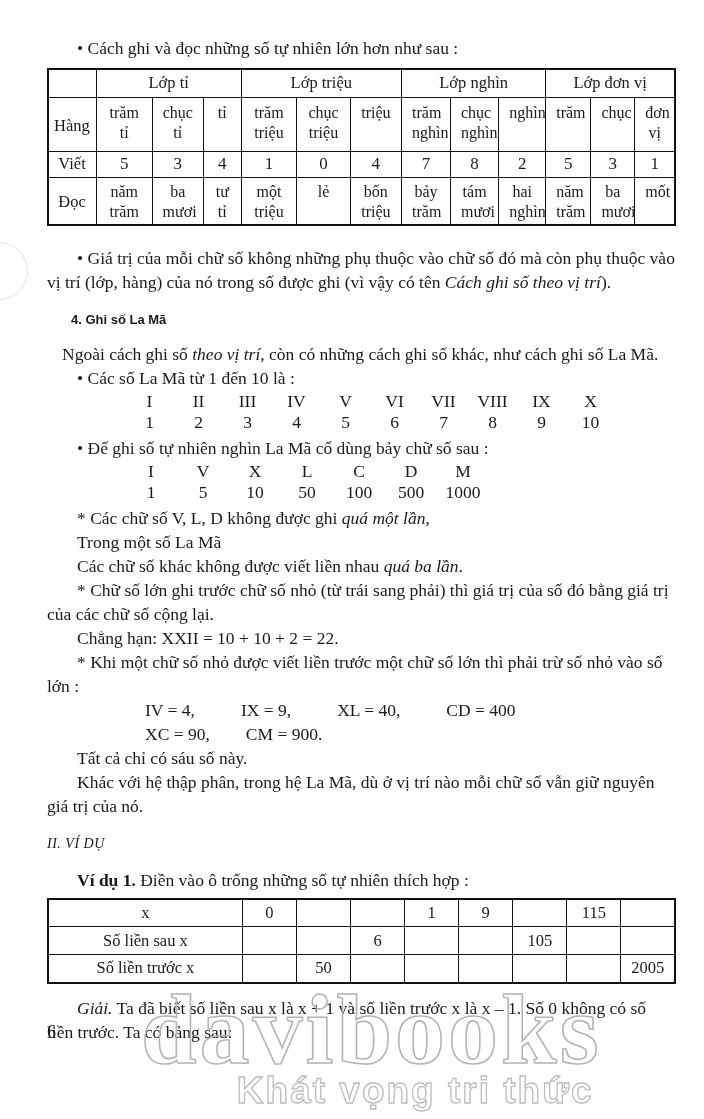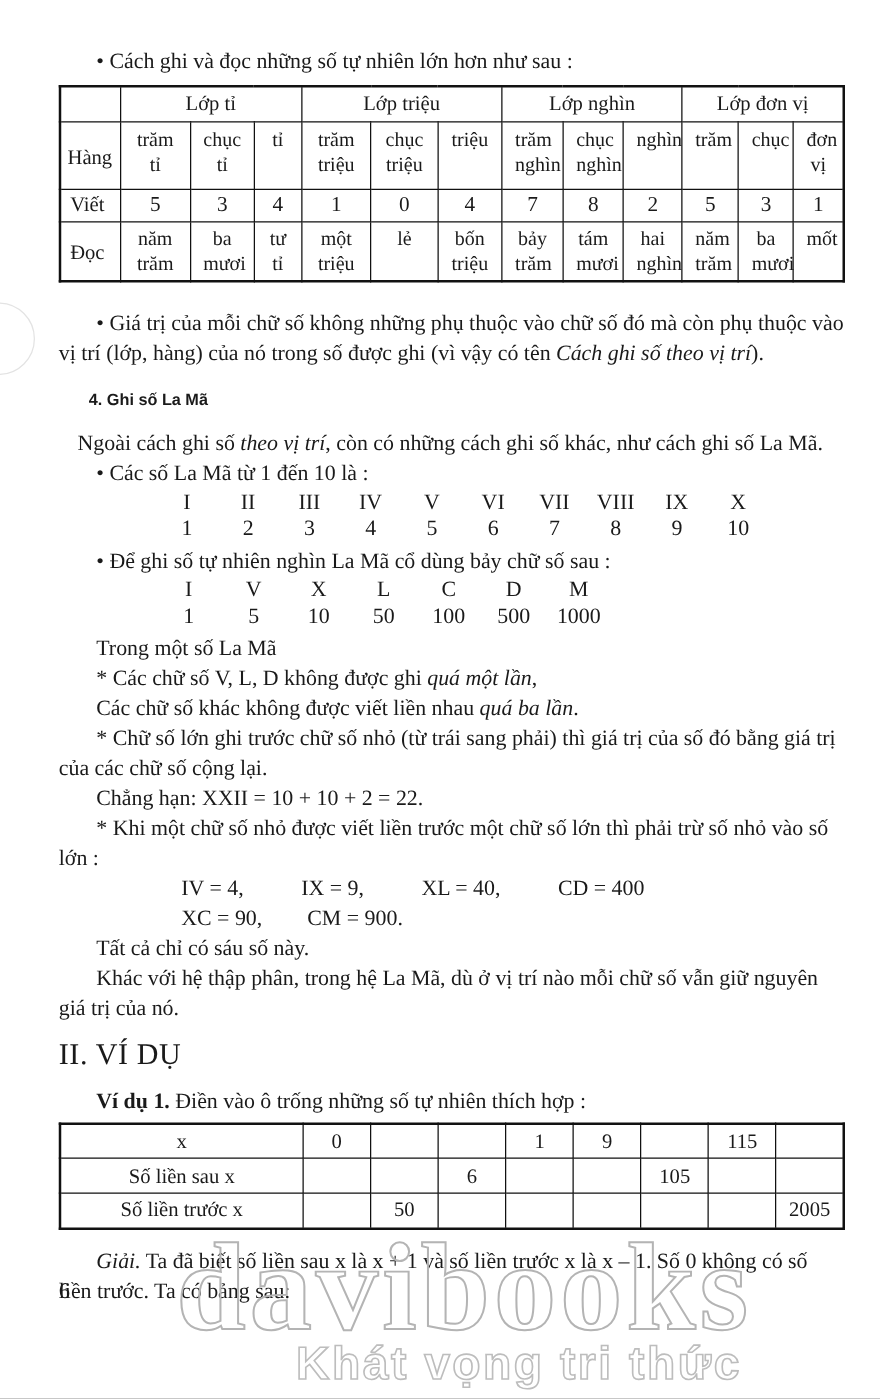--- a/index.html
+++ b/index.html
@@ -23,31 +23,31 @@
 
   
   table { border-collapse:collapse; width:100%; table-layout:fixed; }
   .pv-wrap { margin:8px 0 20px 0; }
   .pv-table { border:2px solid #111; font-size:16px; line-height:20px; }
   .pv-table td { border:1px solid #111; text-align:center; padding:2px 10px; }
   .pv-table .group-row td { height:28px; font-size:16.5px; }
   .pv-table .hang-row td { height:54px; vertical-align:top; padding-top:5px; }
   .pv-table .viet-row td { height:26px; font-size:17px; }
   .pv-table .doc-row td { height:46px; vertical-align:top; padding-top:4px; }
-  .pv-table td.rowlab { text-align:center; padding-left:5px; vertical-align:middle; font-size:16.5px; }
+  .pv-table td.rowlab { text-align:right; padding-left:5px; vertical-align:middle; font-size:16.5px; }
 
   
   .h-sec4 {
     font-family:"Liberation Sans", sans-serif;
     font-weight:bold; font-size:13px; line-height:24px;
     margin:14px 0 10px 24px;
   }
   .h-vidu {
-    font-size:24px; letter-spacing:0.5px;
-    margin:14px 0 12px 0; font-weight:normal;
+    font-size:14px; letter-spacing:0.5px;
+    margin:14px 0 12px 0; font-weight:normal;font-style:italic;
   }
 
   
   .grid10, .grid7 { display:grid; margin-left:78px; line-height:21px; font-size:17.5px; }
   .grid10 { grid-template-columns:repeat(10,49px); }
   .grid7  { grid-template-columns:repeat(7,52px); }
   .grid10 span, .grid7 span { text-align:center; }
   .roman-block { margin:1px 0 3px 0; }
 
   .sub-row1 { display:flex; gap:46px; margin-left:98px; }
@@ -215,23 +215,23 @@
         <span>1</span>
         <span>5</span>
         <span>10</span>
         <span>50</span>
         <span>100</span>
         <span>500</span>
         <span>1000</span>
       </div>
     </div>
 
+    <p class="para indent"><span>* Các chữ số V, L, D không được ghi </span><i>quá một lần</i><span>,</span></p>
+
     <p class="para indent"><span>Trong một số La Mã</span></p>
-
-    <p class="para indent"><span>* Các chữ số V, L, D không được ghi </span><i>quá một lần</i><span>,</span></p>
 
     <p class="para indent"><span>Các chữ số khác không được viết liền nhau </span><i>quá ba lần</i><span>.</span></p>
 
     <p class="para indent"><span>* Chữ số lớn ghi trước chữ số nhỏ (từ trái sang phải) thì giá trị của số đó bằng giá trị của các chữ số cộng lại.</span></p>
 
     <p class="para indent"><span>Chẳng hạn: XXII = 10 + 10 + 2 = 22.</span></p>
 
     <p class="para indent"><span>* Khi một chữ số nhỏ được viết liền trước một chữ số lớn thì phải trừ số nhỏ vào số lớn :</span></p>
 
     <div class="sub-row1">

